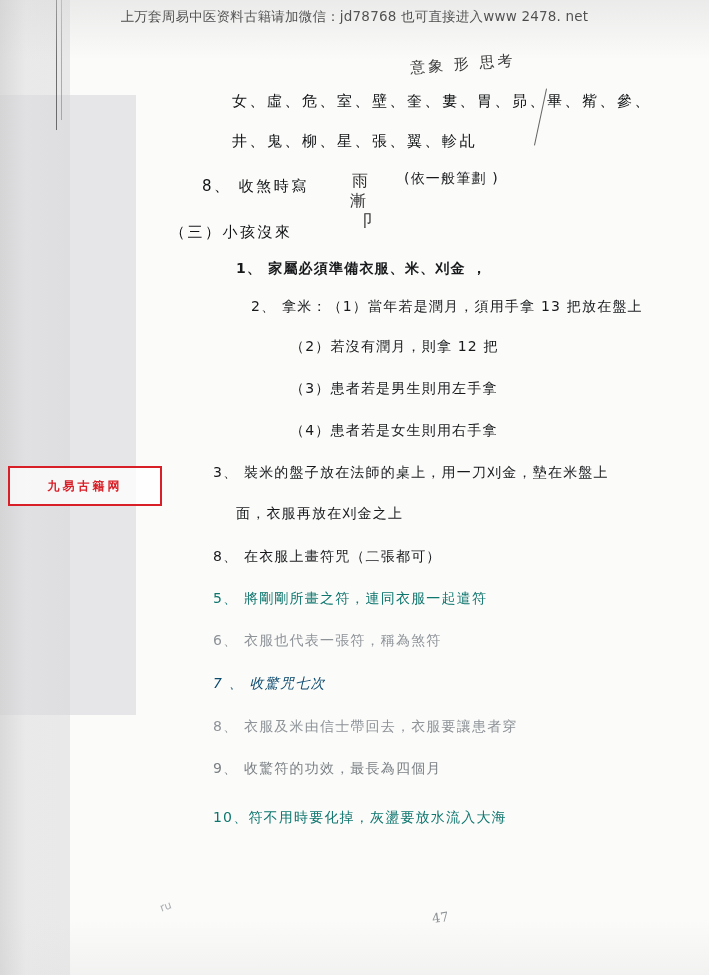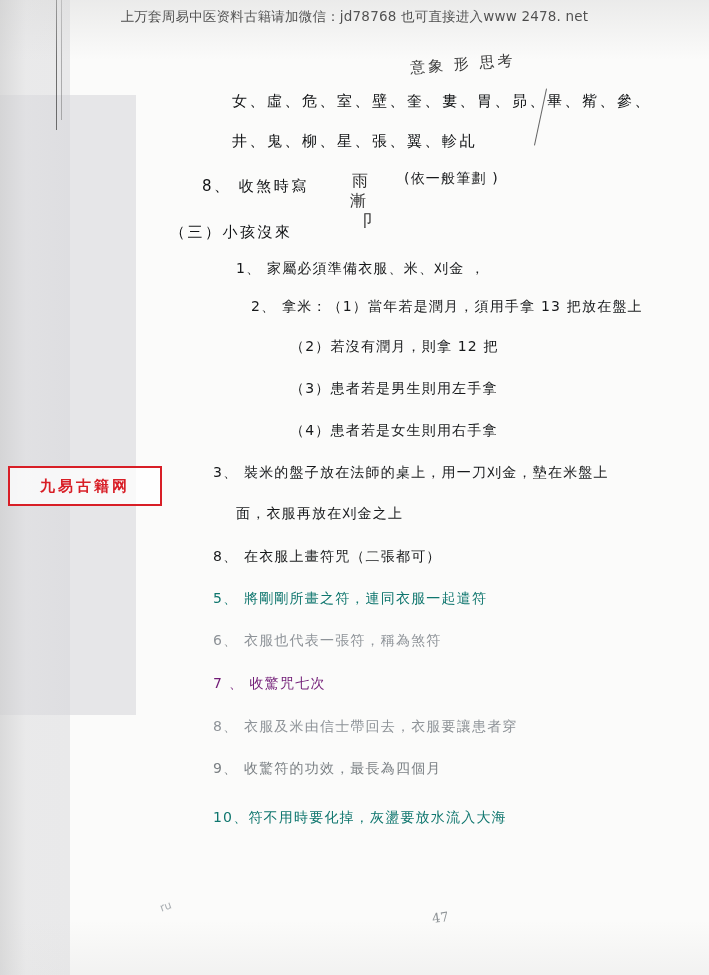--- a/index.html
+++ b/index.html
@@ -78,21 +78,21 @@
     white-space: nowrap;
   }
   .watermark {
     position: absolute;
     left: 8px;
     top: 466px;
     width: 150px;
     height: 36px;
     border: 2px solid #d81e26;
     color: #d81e26;
-    font-size: 15px;
+    font-size: 12px;
     font-weight: bold;
     letter-spacing: 3px;
     display: flex;
     align-items: center;
     justify-content: center;
     background: rgba(255,255,255,0.75);
   }
   .doc-body {
     position: absolute;
     left: 0;
@@ -111,21 +111,21 @@
     color: #17191b;
   }
   .l-strong {
     font-size: 15px;
     letter-spacing: 2.5px;
     color: #101214;
   }
   .fade1 { color: #0f766e; }
   .fade2 { color: #7b8084; }
   .fade3 { color: #8e9398; }
-  .fade4 { color: #701a75; }
+  .fade4 { color: #0c4a6e; font-style: italic; }
   .hand {
     position: absolute;
     font-family: "DejaVu Serif", serif;
     color: #2b2b2b;
     white-space: nowrap;
   }
   .hand-top {
     font-size: 15px;
     letter-spacing: 3px;
     transform: rotate(-4deg);
@@ -183,21 +183,21 @@
 
     <div class="hand hand-rain" style="left:352px; top:112px;">雨</div>
     <div class="hand hand-rain" style="left:350px; top:132px;">漸</div>
     <div class="hand hand-rain" style="left:356px; top:152px;">卩</div>
 
     <div class="line l-strong" style="left:232px; top:32px;">女、虛、危、室、壁、奎、婁、胃、昴、畢、觜、參、</div>
     <div class="line l-strong" style="left:232px; top:72px;">井、鬼、柳、星、張、翼、軫乩</div>
     <div class="line l-strong" style="left:202px; top:117px;">8、 收煞時寫</div>
     <div class="line l-main" style="left:404px; top:110px;">(依一般筆劃 )</div>
     <div class="line l-strong" style="left:170px; top:163px;">（三）小孩沒來</div>
-    <div class="line l-main" style="left:236px; top:200px;">1、  家屬必須準備衣服、米、刈金    ，</div>
+    <div class="line l-main" style="left:236px; top:200px;font-weight:bold;">1、  家屬必須準備衣服、米、刈金    ，</div>
     <div class="line l-main" style="left:251px; top:238px;text-align:right;">2、  拿米：（1）當年若是潤月，須用手拿 13 把放在盤上</div>
     <div class="line l-main" style="left:290px; top:278px;">（2）若沒有潤月，則拿 12 把</div>
     <div class="line l-main" style="left:290px; top:320px;">（3）患者若是男生則用左手拿</div>
     <div class="line l-main" style="left:290px; top:362px;">（4）患者若是女生則用右手拿</div>
     <div class="line l-main" style="left:213px; top:404px;">3、  裝米的盤子放在法師的桌上，用一刀刈金，墊在米盤上</div>
     <div class="line l-main" style="left:236px; top:445px;">面，衣服再放在刈金之上</div>
     <div class="line l-main" style="left:213px; top:488px;">8、   在衣服上畫符咒（二張都可）</div>
     <div class="line l-main fade1" style="left:213px; top:530px;">5、   將剛剛所畫之符，連同衣服一起遣符</div>
     <div class="line l-main fade3" style="left:213px; top:572px;">6、   衣服也代表一張符，稱為煞符</div>
     <div class="line l-main fade4" style="left:213px; top:615px;">7 、  收驚咒七次</div>

